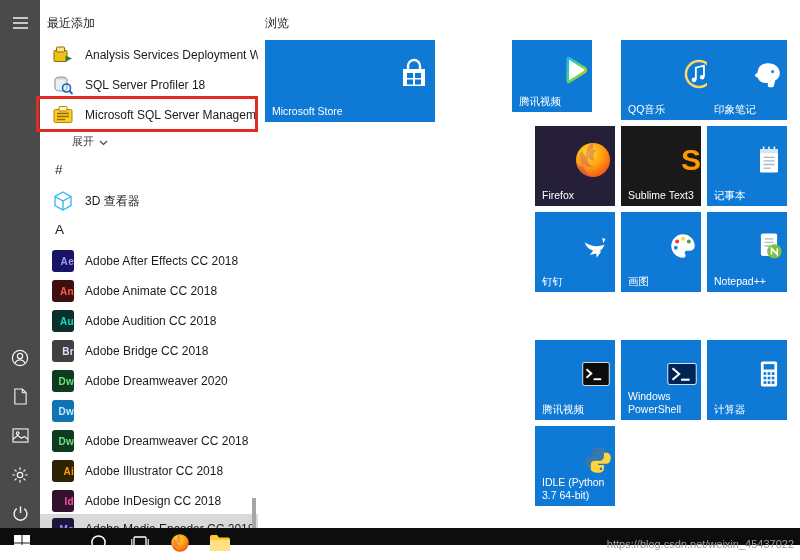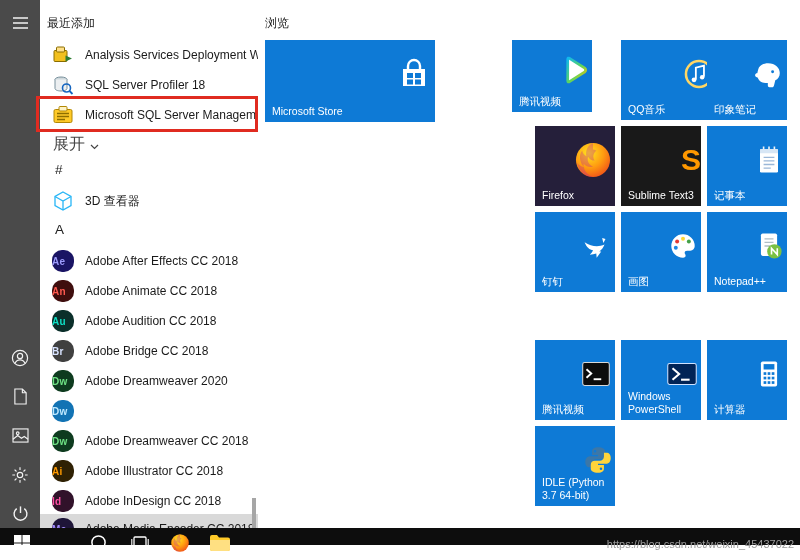--- a/index.html
+++ b/index.html
@@ -9,24 +9,24 @@
   
   .rail{position:absolute;left:0;top:0;width:40px;height:528px;background:var(--rail-bg,#4a4a4a)}
   .rail-btn{position:absolute;left:0;width:40px;height:36px;background:none;border:0;display:flex;align-items:center;justify-content:center;cursor:pointer}
 
   
   .app-col{position:absolute;left:40px;top:0;width:218px;height:528px}
   .list-header{position:absolute;left:7px;top:15px;font-size:12px;color:#1a1a1a}
   .app-row{position:absolute;left:0;width:218px;height:30px;display:flex;align-items:center;gap:11px;padding-left:12px;cursor:pointer}
   .app-row.hovered{background:var(--hover-gray,#d9d9d9)}
   .app-ico{width:22px;height:22px;flex:0 0 22px;display:flex;align-items:center;justify-content:center}
-  .abbr-ico{width:22px;height:22px;flex:0 0 22px;border-radius:10px;display:flex;align-items:center;justify-content:flex-start;font-size:10px;font-weight:bold;letter-spacing:.3px}
+  .abbr-ico{width:22px;height:22px;flex:0 0 22px;border-radius:3px;display:flex;align-items:center;justify-content:flex-end;font-size:10px;font-weight:bold;letter-spacing:.3px}
   .app-label{font-size:12px;color:#1a1a1a;white-space:nowrap;overflow:hidden}
   .sec-header{position:absolute;left:15px;font-size:13.5px;color:#222;cursor:pointer}
-  .expand{position:absolute;left:13px;top:134px;font-size:16px;color:#444;display:flex;align-items:center;gap:5px;cursor:pointer}
+  .expand{position:absolute;left:32px;top:134px;font-size:11px;color:#444;display:flex;align-items:center;gap:5px;cursor:pointer}
   .scroll-thumb{position:absolute;right:2px;top:498px;width:4px;height:30px;background:#a6a6a6}
 
   
   .red-box{position:absolute;left:36px;top:96px;width:222px;height:36px;border:3px solid var(--accent-red,#e02b20);z-index:6;pointer-events:none}
 
   
   .group-header{position:absolute;left:265px;top:15px;font-size:12px;color:#1a1a1a}
   .tile{position:absolute;background:var(--tile-blue,#0e7ad6);display:flex;align-items:center;justify-content:flex-end;cursor:pointer}
   .tile-ico{margin-bottom:12px;display:flex;align-items:center;justify-content:center}
   .tile-label{position:absolute;left:7px;right:4px;bottom:4px;font-size:10.5px;color:#fff;line-height:1.25}

